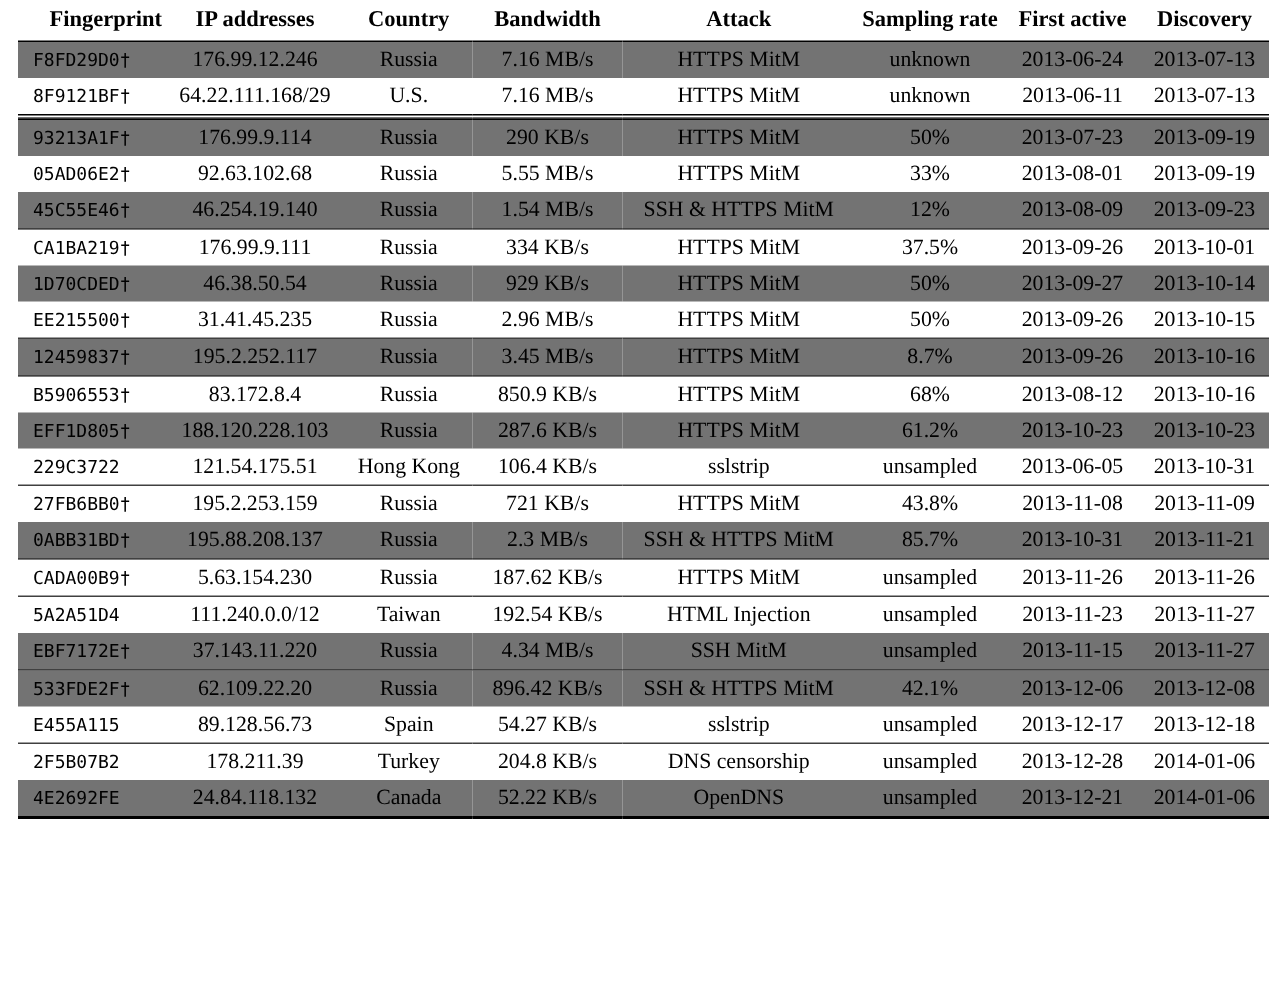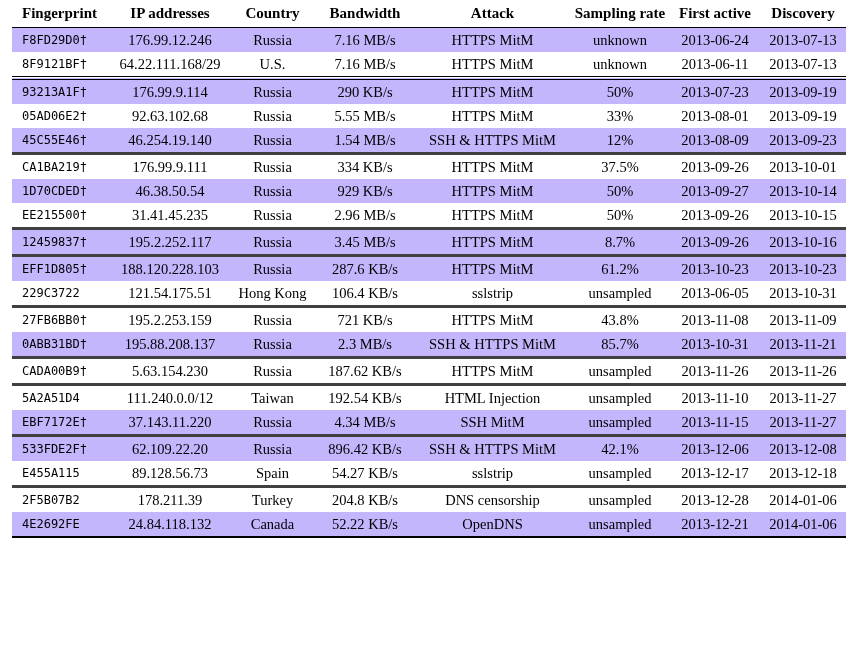--- a/index.html
+++ b/index.html
@@ -37,43 +37,43 @@
     border-bottom: 1px solid #000000;
   }
   th {
     font-weight: bold;
     font-size: 15px;
     padding: 3px 2px 5px 2px;
     text-align: center;
     white-space: nowrap;
   }
   th.col-fingerprint {
-    text-align: left;
+    text-align: right;
     padding-left: 10px;
   }
   td {
     font-size: 14.5px;
     height: 24px;
     padding: 0 2px;
     text-align: center;
     vertical-align: middle;
     white-space: nowrap;
     line-height: 24px;
   }
   td.cell-fingerprint {
     text-align: left;
     padding-left: 10px;
     font-family: "DejaVu Sans Mono", monospace;
     font-size: 12px;
   }
   tr.shade {
-    background: #c4b5fd;
+    background: #737373;
   }
   tr.sep-single {
-    border-bottom: 3px solid #404040;
+    border-bottom: 1px solid #404040;
   }
   tr.sep-double {
     border-bottom: 4px double #000000;
   }
   tbody tr:last-child {
     border-bottom: 2px solid #000000;
     padding-left: 38px;
   }
   .italic {
   }
@@ -189,20 +189,30 @@
         <tr class="shade sep-single">
           <td class="cell-fingerprint">12459837†</td>
           <td class="cell-ip">195.2.252.117</td>
           <td class="cell-country">Russia</td>
           <td class="cell-bandwidth">3.45 MB/s</td>
           <td class="cell-attack">HTTPS MitM</td>
           <td class="cell-sampling_rate">8.7%</td>
           <td class="cell-first_active">2013-09-26</td>
           <td class="cell-discovery">2013-10-16</td>
         </tr>
+        <tr class="">
+          <td class="cell-fingerprint">B5906553†</td>
+          <td class="cell-ip">83.172.8.4</td>
+          <td class="cell-country">Russia</td>
+          <td class="cell-bandwidth">850.9 KB/s</td>
+          <td class="cell-attack">HTTPS MitM</td>
+          <td class="cell-sampling_rate">68%</td>
+          <td class="cell-first_active">2013-08-12</td>
+          <td class="cell-discovery">2013-10-16</td>
+        </tr>
         <tr class="shade">
           <td class="cell-fingerprint">EFF1D805†</td>
           <td class="cell-ip">188.120.228.103</td>
           <td class="cell-country">Russia</td>
           <td class="cell-bandwidth">287.6 KB/s</td>
           <td class="cell-attack">HTTPS MitM</td>
           <td class="cell-sampling_rate">61.2%</td>
           <td class="cell-first_active">2013-10-23</td>
           <td class="cell-discovery">2013-10-23</td>
         </tr>
@@ -246,21 +256,21 @@
           <td class="cell-first_active">2013-11-26</td>
           <td class="cell-discovery">2013-11-26</td>
         </tr>
         <tr class="">
           <td class="cell-fingerprint">5A2A51D4</td>
           <td class="cell-ip">111.240.0.0/12</td>
           <td class="cell-country">Taiwan</td>
           <td class="cell-bandwidth">192.54 KB/s</td>
           <td class="cell-attack">HTML Injection</td>
           <td class="cell-sampling_rate italic">unsampled</td>
-          <td class="cell-first_active">2013-11-10</td>
+          <td class="cell-first_active">2013-11-23</td>
           <td class="cell-discovery">2013-11-27</td>
         </tr>
         <tr class="shade sep-single">
           <td class="cell-fingerprint">EBF7172E†</td>
           <td class="cell-ip">37.143.11.220</td>
           <td class="cell-country">Russia</td>
           <td class="cell-bandwidth">4.34 MB/s</td>
           <td class="cell-attack">SSH MitM</td>
           <td class="cell-sampling_rate italic">unsampled</td>
           <td class="cell-first_active">2013-11-15</td>

